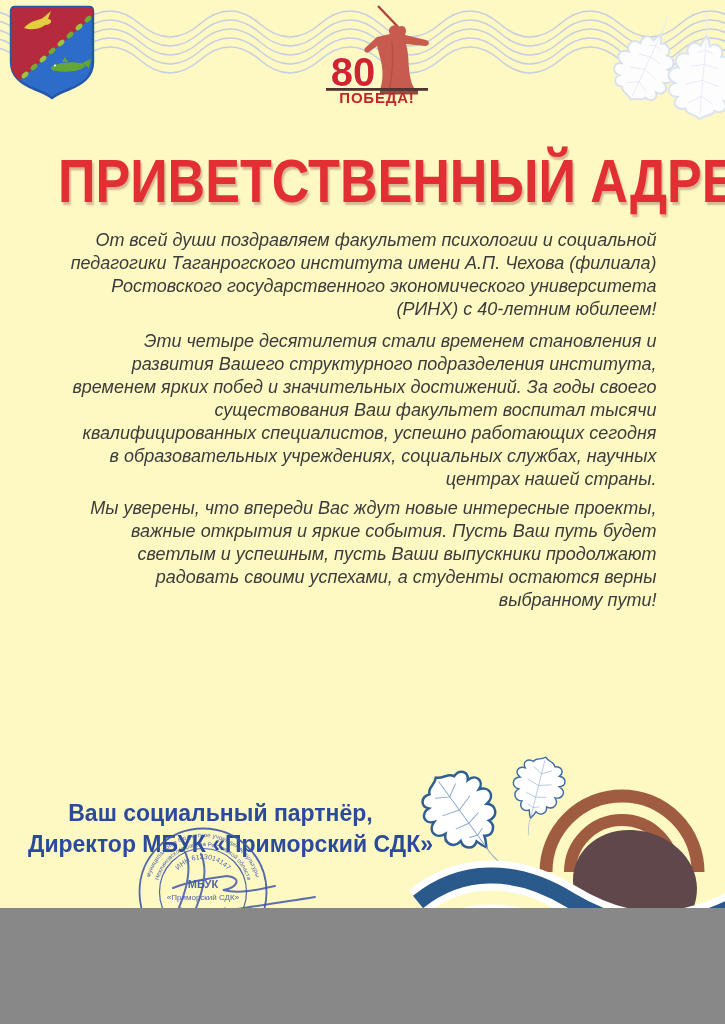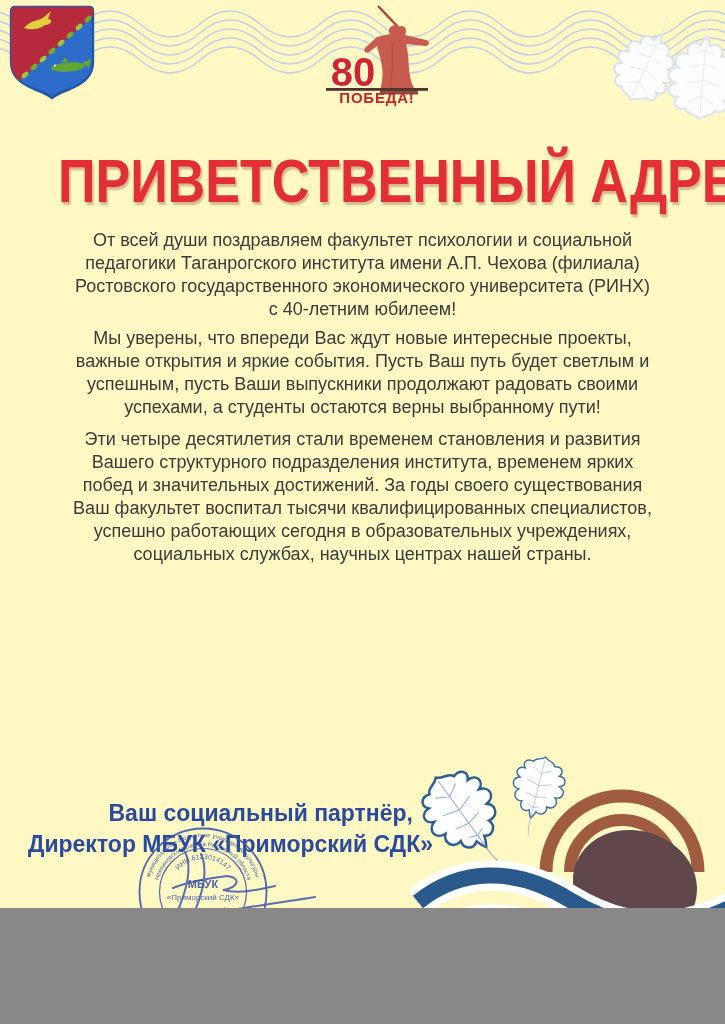--- a/index.html
+++ b/index.html
@@ -23,27 +23,27 @@
   }
   .recipient{
     margin-top:13px;font-family:"Liberation Serif",serif;
     font-size:20.5px;line-height:26px;font-weight:700;color:#d2232e;
     white-space:nowrap;
   }
   .salutation{
     margin-top:16px;font-size:29px;line-height:33px;font-weight:700;color:#2e2e2e;
   }
   .para{
-    width:588px;margin:0 auto;font-size:18px;line-height:23px;
-    color:#3b3b3b;text-align:center;
+    width:588px;margin:0 auto;font-style:italic;font-size:18px;line-height:23px;
+    color:#3b3b3b;text-align:right;
   }
   .p1{margin-top:17px}.p2{margin-top:9px}.p3{margin-top:6px}.p4{margin-top:3px}
   .signblock{
     position:absolute;left:28px;top:799px;width:385px;z-index:1;
-    text-align:right;color:#2b4a9e;font-weight:700;
+    text-align:center;color:#2b4a9e;font-weight:700;
   }
   .signblock .l1{font-size:23px;line-height:29px;}
   .signblock .l2{font-size:23px;line-height:29px;margin-top:2px;white-space:nowrap;}
   .nameblock{
     position:absolute;left:120px;top:940px;width:180px;z-index:1;
     text-align:center;color:#2b4a9e;font-weight:700;
   }
   .nameblock .nm{font-size:23px;line-height:26px;}
   .nameblock .yr{font-size:24px;line-height:30px;margin-top:3px;}
   .stampsvg{position:absolute;left:115px;top:826px;z-index:3;pointer-events:none;}
@@ -141,22 +141,22 @@
         <path d="M18,162 C60,128 115,126 170,160 C226,194 280,196 345,160"></path>
         <path d="M18,206 C60,172 115,170 170,204 C226,238 280,240 345,204"></path>
         <path d="M18,250 C60,216 115,214 170,248 C226,282 280,284 345,248"></path>
       </g>
     </g>
   </svg>
 
   <div class="content">
     <h1 class="title">ПРИВЕТСТВЕННЫЙ АДРЕС</h1>
     <p class="para p1">От всей души поздравляем факультет психологии и социальной педагогики Таганрогского института имени А.П. Чехова (филиала) Ростовского государственного экономического университета (РИНХ) с 40-летним юбилеем!</p>
+    <p class="para p2">Эти четыре десятилетия стали временем становления и развития Вашего структурного подразделения института, временем ярких побед и значительных достижений. За годы своего существования Ваш факультет воспитал тысячи квалифицированных специалистов, успешно работающих сегодня в образовательных учреждениях, социальных службах, научных центрах нашей страны.</p>
     <p class="para p3">Мы уверены, что впереди Вас ждут новые интересные проекты, важные открытия и яркие события. Пусть Ваш путь будет светлым и успешным, пусть Ваши выпускники продолжают радовать своими успехами, а студенты остаются верны выбранному пути!</p>
-    <p class="para p2">Эти четыре десятилетия стали временем становления и развития Вашего структурного подразделения института, временем ярких побед и значительных достижений. За годы своего существования Ваш факультет воспитал тысячи квалифицированных специалистов, успешно работающих сегодня в образовательных учреждениях, социальных службах, научных центрах нашей страны.</p>
   </div>
 
   <div class="signblock">
     <div class="l1">Ваш социальный партнёр,</div>
     <div class="l2">Директор МБУК «Приморский СДК»</div>
   </div>
 
   <div class="nameblock">
     <div class="nm">Обаян А.А.</div>
     <div class="yr">2025 год</div>

